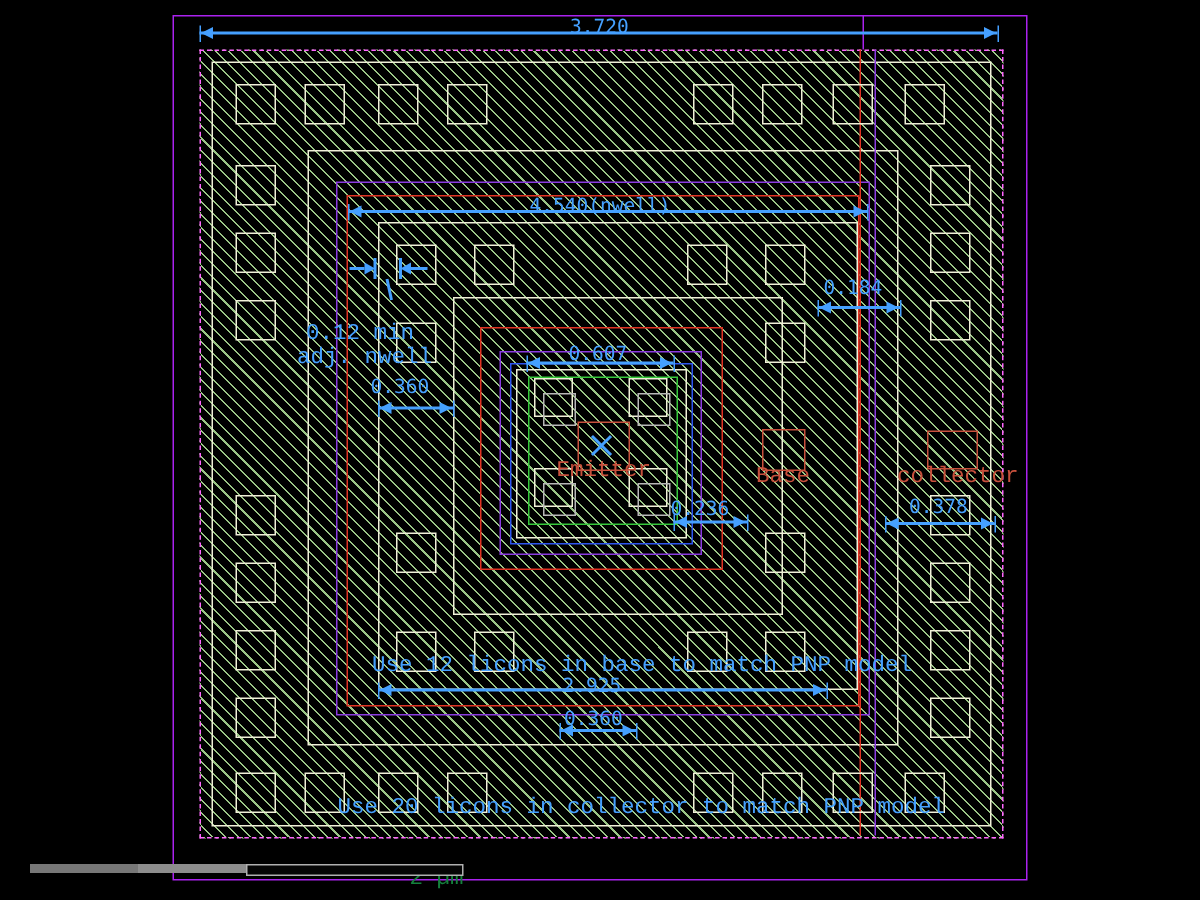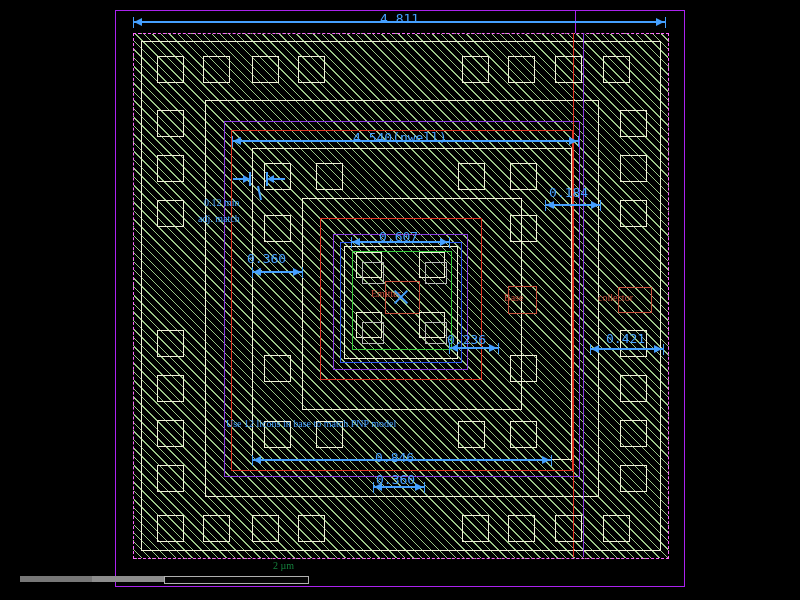--- a/index.html
+++ b/index.html
@@ -1,20 +1,20 @@
 <!DOCTYPE html>
 <html><head>
 <meta charset="utf-8">
 <style>
   html,body{margin:0;padding:0;background:#000;}
   #stage{position:relative;width:800px;height:600px;background:#000;overflow:hidden;
          font-family:"DejaVu Sans Mono",monospace;}
   .abs{position:absolute;}
-  .txt{position:absolute;font-family:Liberation Serif, serif;font-size:10px;
-       line-height:13px;white-space:pre;z-index:6;}
+  .txt{position:absolute;font-family:Liberation Mono, monospace;font-size:15px;
+       line-height:13px;white-space:pre;z-index:6;margin-top:20px;}
   .dimtxt{color:#45a0ff;}
   .lbltxt{color:#c8503c;}
   .frame{position:absolute;left:115px;top:10px;width:568px;height:575px;
          border:1px solid #aa22ee;z-index:4;}
   .cell{position:absolute;left:133px;top:33px;width:534px;height:524px;
         border:1px dashed #ff66ff;
         background:repeating-linear-gradient(45deg, rgba(0,0,0,0) 0 5px, rgba(182,232,158,0.85) 5px 6px);}
   .xstroke{position:absolute;width:18px;height:2px;background:#45a0ff;z-index:6;}
   .scalefill{position:absolute;height:6px;z-index:7;}
   .scaleoutline{position:absolute;height:6px;border:1px solid #b0b0b0;background:#050505;z-index:7;}
@@ -33,30 +33,31 @@
       <line x1="25" y1="6" x2="25" y2="20"></line>
       <line x1="42" y1="6" x2="42" y2="20"></line>
       <line x1="8" y1="13" x2="18" y2="13"></line>
       <line x1="49" y1="13" x2="60" y2="13"></line>
       <polygon points="25,13 18,9 18,17" stroke="none"></polygon>
       <polygon points="42,13 49,9 49,17" stroke="none"></polygon>
       <path d="M33,20 L36,34" fill="none"></path>
     </g>
   </svg>
   <div class="txt dimtxt" style="left:204px;top:196px">0.12 min</div>
-  <div class="txt dimtxt" style="left:198px;top:212px">adj. match</div>
+  <div class="txt dimtxt" style="left:198px;top:212px">adj. nwell</div>
 
   <div class="txt lbltxt" style="left:371px;top:287px">Emitter</div>
   <div class="txt lbltxt" style="left:504px;top:291px">Base</div>
   <div class="txt lbltxt" style="left:598px;top:291px">collector</div>
 
   <div class="xstroke" style="left:392px;top:296px;transform:rotate(45deg)"></div>
   <div class="xstroke" style="left:392px;top:296px;transform:rotate(-45deg)"></div>
 
-  <div class="txt dimtxt" style="left:226px;top:417px">Use 12 licons in base to match PNP model</div>
+  <div class="txt dimtxt" style="left:248px;top:417px">Use 12 licons in base to match PNP model</div>
+  <div class="txt dimtxt" style="left:225px;top:512px">Use 20 licons in collector to match PNP model</div>
 
   <div class="txt" style="left:273px;top:559px;color:#15803d">2 µm</div>
   <div class="scalefill" style="left:20px;top:576px;width:72px;background:#777"></div>
   <div class="scalefill" style="left:92px;top:576px;width:72px;background:#8d8d8d"></div>
   <div class="scaleoutline" style="left:164px;top:576px;width:143px"></div>
 
 <div style="position: absolute; left: 141px; top: 41px; width: 518px; height: 508px; border: 1px solid rgb(240, 240, 216);"></div>
     <div style="position: absolute; left: 205px; top: 100px; width: 392px; height: 395px; border: 1px solid rgb(240, 240, 216);"></div>
     <div style="position: absolute; left: 224px; top: 121px; width: 354px; height: 354px; border: 1px solid rgb(138, 58, 224);"></div>
     <div style="position: absolute; left: 231px; top: 130px; width: 340px; height: 339px; border: 1px solid rgb(224, 50, 34);"></div>
@@ -121,21 +122,21 @@
     <div style="position: absolute; left: 425px; top: 262px; width: 20px; height: 20px; border: 1px solid rgb(184, 184, 184);"></div>
     <div style="position: absolute; left: 356px; top: 312px; width: 24px; height: 24px; border: 1px solid rgb(240, 240, 216);"></div>
     <div style="position: absolute; left: 362px; top: 322px; width: 20px; height: 20px; border: 1px solid rgb(184, 184, 184);"></div>
     <div style="position: absolute; left: 419px; top: 312px; width: 24px; height: 24px; border: 1px solid rgb(240, 240, 216);"></div>
     <div style="position: absolute; left: 425px; top: 322px; width: 20px; height: 20px; border: 1px solid rgb(184, 184, 184);"></div>
     <div style="position: absolute; z-index: 5; left: 133px; top: 21px; width: 532px; height: 2px; background: rgb(69, 160, 255);"></div>
     <div style="position: absolute; z-index: 5; left: 133px; top: 17px; width: 1px; height: 11px; background: rgb(69, 160, 255);"></div>
     <div style="position: absolute; z-index: 5; left: 665px; top: 17px; width: 1px; height: 11px; background: rgb(69, 160, 255);"></div>
     <div style="position: absolute; z-index: 5; left: 134px; top: 18px; width: 0px; height: 0px; border-top: 4px solid transparent; border-bottom: 4px solid transparent; border-right: 8px solid rgb(69, 160, 255);"></div>
     <div style="position: absolute; z-index: 5; left: 656px; top: 18px; width: 0px; height: 0px; border-top: 4px solid transparent; border-bottom: 4px solid transparent; border-left: 8px solid rgb(69, 160, 255);"></div>
-    <div style="position: absolute; z-index: 6; left: 380px; top: 11px; color: rgb(69, 160, 255); font: 13px &quot;DejaVu Sans Mono&quot;, monospace; white-space: pre;">4.811</div>
+    <div style="position: absolute; z-index: 6; left: 380px; top: 11px; color: rgb(69, 160, 255); font: 13px &quot;DejaVu Sans Mono&quot;, monospace; white-space: pre;">3.720</div>
     <div style="position: absolute; z-index: 5; left: 232px; top: 140px; width: 346px; height: 2px; background: rgb(69, 160, 255);"></div>
     <div style="position: absolute; z-index: 5; left: 232px; top: 136px; width: 1px; height: 11px; background: rgb(69, 160, 255);"></div>
     <div style="position: absolute; z-index: 5; left: 578px; top: 136px; width: 1px; height: 11px; background: rgb(69, 160, 255);"></div>
     <div style="position: absolute; z-index: 5; left: 233px; top: 137px; width: 0px; height: 0px; border-top: 4px solid transparent; border-bottom: 4px solid transparent; border-right: 8px solid rgb(69, 160, 255);"></div>
     <div style="position: absolute; z-index: 5; left: 569px; top: 137px; width: 0px; height: 0px; border-top: 4px solid transparent; border-bottom: 4px solid transparent; border-left: 8px solid rgb(69, 160, 255);"></div>
     <div style="position: absolute; z-index: 6; left: 353px; top: 130px; color: rgb(69, 160, 255); font: 13px &quot;DejaVu Sans Mono&quot;, monospace; white-space: pre;">4.540(nwell)</div>
     <div style="position: absolute; z-index: 5; left: 351px; top: 241px; width: 98px; height: 2px; background: rgb(69, 160, 255);"></div>
     <div style="position: absolute; z-index: 5; left: 351px; top: 237px; width: 1px; height: 11px; background: rgb(69, 160, 255);"></div>
     <div style="position: absolute; z-index: 5; left: 449px; top: 237px; width: 1px; height: 11px; background: rgb(69, 160, 255);"></div>
     <div style="position: absolute; z-index: 5; left: 352px; top: 238px; width: 0px; height: 0px; border-top: 4px solid transparent; border-bottom: 4px solid transparent; border-right: 8px solid rgb(69, 160, 255);"></div>
@@ -157,26 +158,26 @@
     <div style="position: absolute; z-index: 5; left: 449px; top: 343px; width: 1px; height: 11px; background: rgb(69, 160, 255);"></div>
     <div style="position: absolute; z-index: 5; left: 498px; top: 343px; width: 1px; height: 11px; background: rgb(69, 160, 255);"></div>
     <div style="position: absolute; z-index: 5; left: 450px; top: 344px; width: 0px; height: 0px; border-top: 4px solid transparent; border-bottom: 4px solid transparent; border-right: 8px solid rgb(69, 160, 255);"></div>
     <div style="position: absolute; z-index: 5; left: 489px; top: 344px; width: 0px; height: 0px; border-top: 4px solid transparent; border-bottom: 4px solid transparent; border-left: 8px solid rgb(69, 160, 255);"></div>
     <div style="position: absolute; z-index: 6; left: 447px; top: 332px; color: rgb(69, 160, 255); font: 13px &quot;DejaVu Sans Mono&quot;, monospace; white-space: pre;">0.236</div>
     <div style="position: absolute; z-index: 5; left: 590px; top: 348px; width: 73px; height: 2px; background: rgb(69, 160, 255);"></div>
     <div style="position: absolute; z-index: 5; left: 590px; top: 344px; width: 1px; height: 11px; background: rgb(69, 160, 255);"></div>
     <div style="position: absolute; z-index: 5; left: 663px; top: 344px; width: 1px; height: 11px; background: rgb(69, 160, 255);"></div>
     <div style="position: absolute; z-index: 5; left: 591px; top: 345px; width: 0px; height: 0px; border-top: 4px solid transparent; border-bottom: 4px solid transparent; border-right: 8px solid rgb(69, 160, 255);"></div>
     <div style="position: absolute; z-index: 5; left: 654px; top: 345px; width: 0px; height: 0px; border-top: 4px solid transparent; border-bottom: 4px solid transparent; border-left: 8px solid rgb(69, 160, 255);"></div>
-    <div style="position: absolute; z-index: 6; left: 606px; top: 331px; color: rgb(69, 160, 255); font: 13px &quot;DejaVu Sans Mono&quot;, monospace; white-space: pre;">0.421</div>
+    <div style="position: absolute; z-index: 6; left: 606px; top: 331px; color: rgb(69, 160, 255); font: 13px &quot;DejaVu Sans Mono&quot;, monospace; white-space: pre;">0.378</div>
     <div style="position: absolute; z-index: 5; left: 252px; top: 459px; width: 299px; height: 2px; background: rgb(69, 160, 255);"></div>
     <div style="position: absolute; z-index: 5; left: 252px; top: 455px; width: 1px; height: 11px; background: rgb(69, 160, 255);"></div>
     <div style="position: absolute; z-index: 5; left: 551px; top: 455px; width: 1px; height: 11px; background: rgb(69, 160, 255);"></div>
     <div style="position: absolute; z-index: 5; left: 253px; top: 456px; width: 0px; height: 0px; border-top: 4px solid transparent; border-bottom: 4px solid transparent; border-right: 8px solid rgb(69, 160, 255);"></div>
     <div style="position: absolute; z-index: 5; left: 542px; top: 456px; width: 0px; height: 0px; border-top: 4px solid transparent; border-bottom: 4px solid transparent; border-left: 8px solid rgb(69, 160, 255);"></div>
-    <div style="position: absolute; z-index: 6; left: 375px; top: 450px; color: rgb(69, 160, 255); font: 13px &quot;DejaVu Sans Mono&quot;, monospace; white-space: pre;">0.846</div>
+    <div style="position: absolute; z-index: 6; left: 375px; top: 450px; color: rgb(69, 160, 255); font: 13px &quot;DejaVu Sans Mono&quot;, monospace; white-space: pre;">2.925</div>
     <div style="position: absolute; z-index: 5; left: 373px; top: 486px; width: 51px; height: 2px; background: rgb(69, 160, 255);"></div>
     <div style="position: absolute; z-index: 5; left: 373px; top: 482px; width: 1px; height: 11px; background: rgb(69, 160, 255);"></div>
     <div style="position: absolute; z-index: 5; left: 424px; top: 482px; width: 1px; height: 11px; background: rgb(69, 160, 255);"></div>
     <div style="position: absolute; z-index: 5; left: 374px; top: 483px; width: 0px; height: 0px; border-top: 4px solid transparent; border-bottom: 4px solid transparent; border-right: 8px solid rgb(69, 160, 255);"></div>
     <div style="position: absolute; z-index: 5; left: 415px; top: 483px; width: 0px; height: 0px; border-top: 4px solid transparent; border-bottom: 4px solid transparent; border-left: 8px solid rgb(69, 160, 255);"></div>
     <div style="position: absolute; z-index: 6; left: 376px; top: 472px; color: rgb(69, 160, 255); font: 13px &quot;DejaVu Sans Mono&quot;, monospace; white-space: pre;">0.360</div>
   </div>
 
 </body></html>

